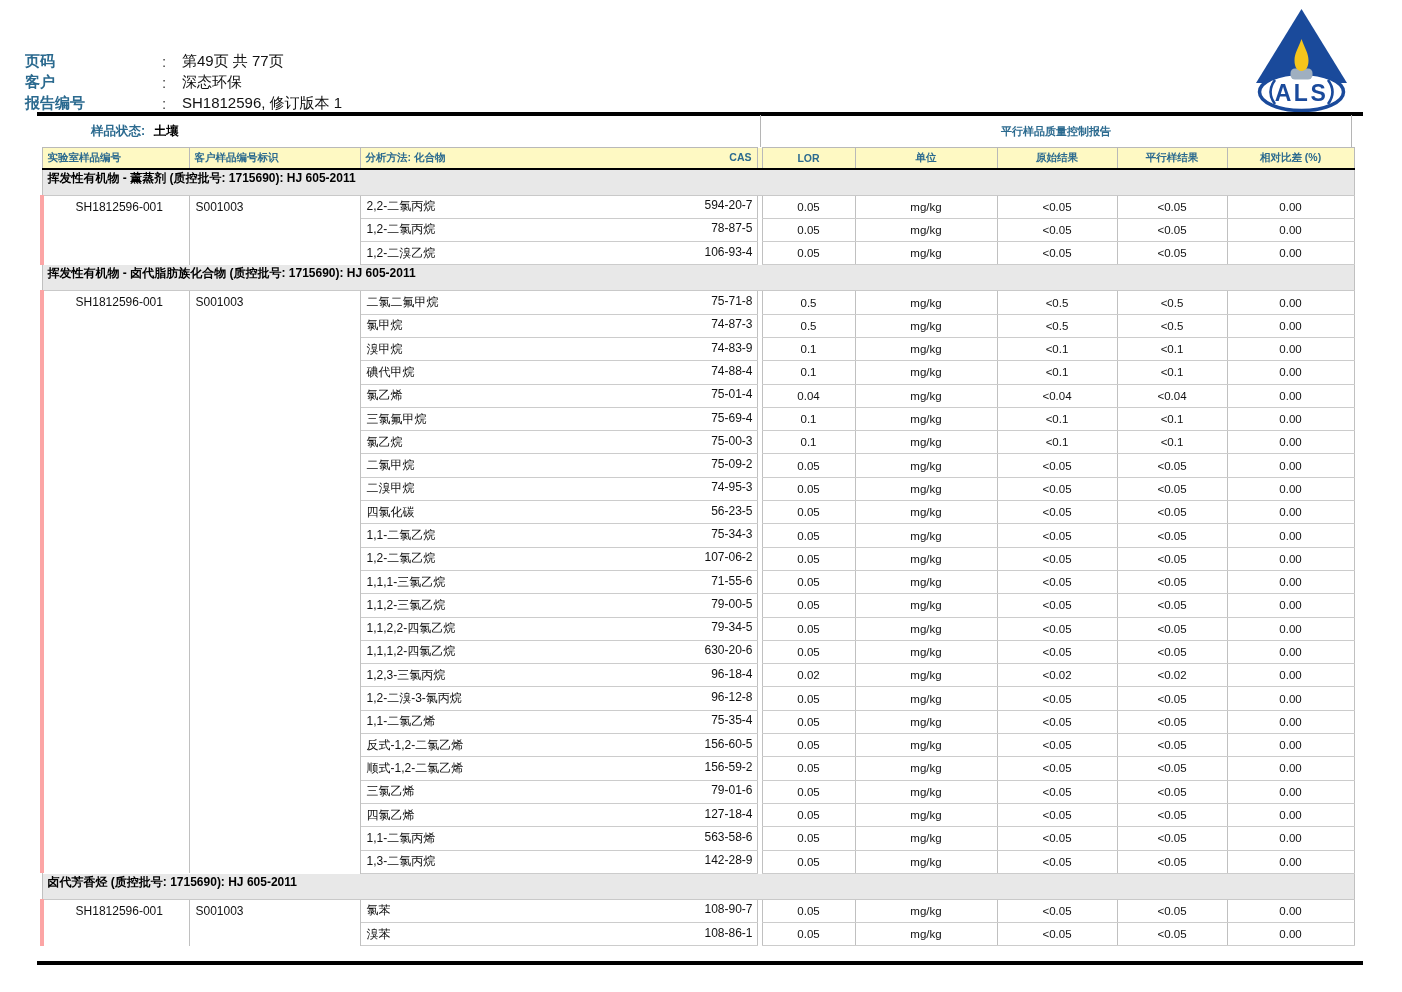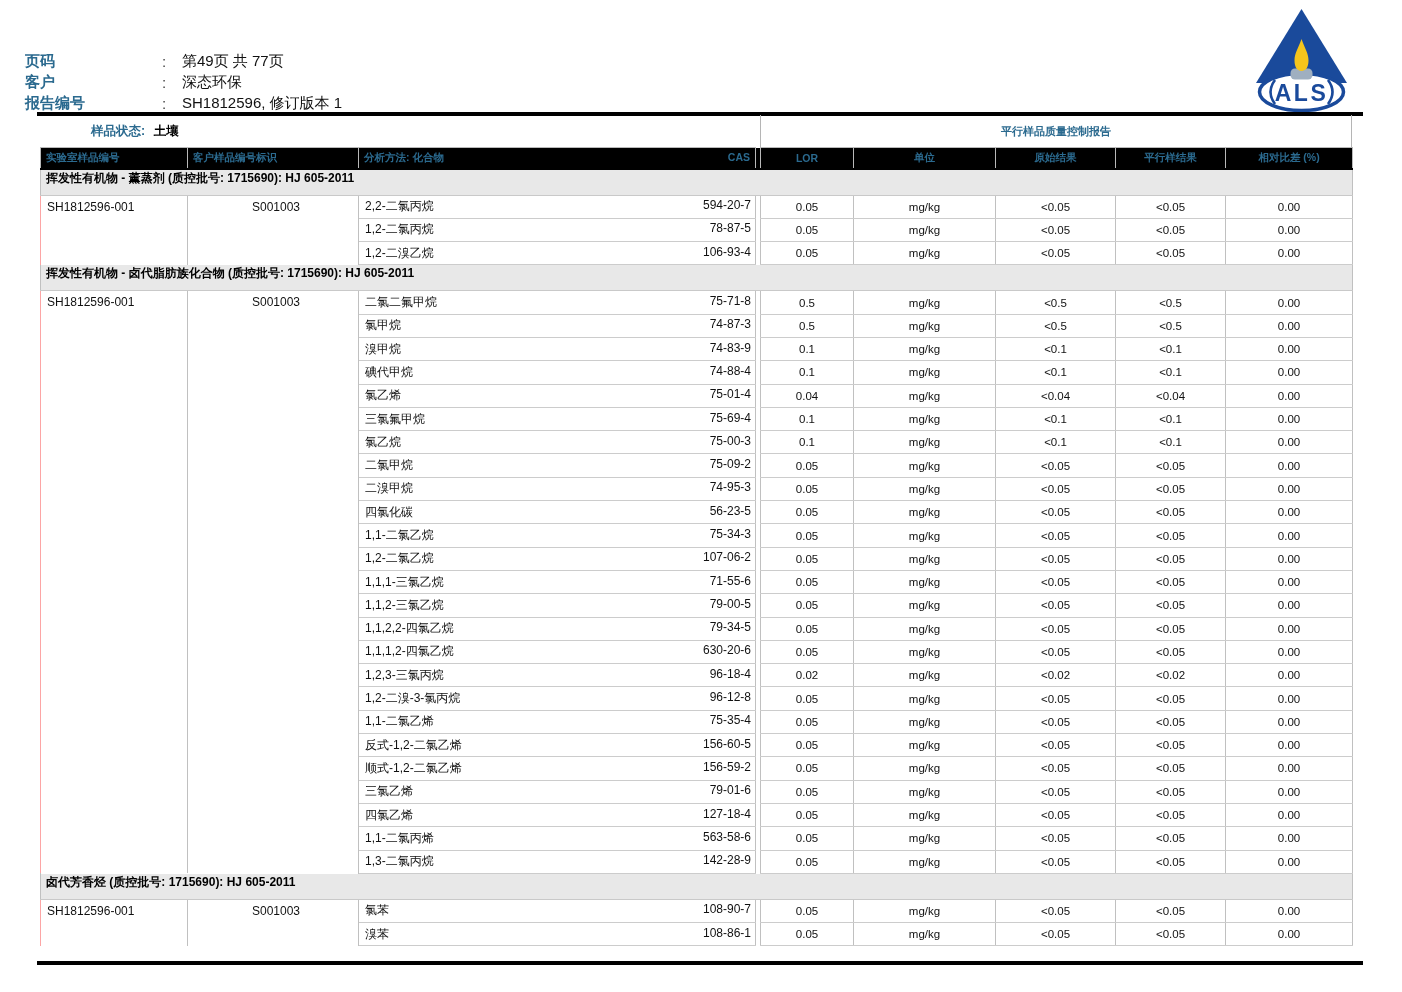--- a/index.html
+++ b/index.html
@@ -27,29 +27,29 @@
     border-left:1px solid #b5b5b5; border-right:1px solid #b5b5b5;
     display:flex; align-items:center; justify-content:center;
     color:#2b6a8f; font-weight:bold; font-size:11px;
   }
   
   table.results { position:absolute; left:40px; top:147px; width:1312px; border-collapse:collapse; table-layout:fixed; }
   table.results th, table.results td { box-sizing:border-box; overflow:hidden; white-space:nowrap; }
   thead th {
     border:1px solid #b9b9b9; border-bottom:2.5px solid #000;
     color:#2b6a8f; font-size:10.5px; font-weight:bold;
-    height:21px; padding:0 5px; text-align:left; background:#000000;
+    height:21px; padding:0 5px; text-align:left; background:#fef9c3;
   }
   thead th.spacer-h { border-left:none; border-right:none; border-top:none; padding:0; }
   thead th.c { text-align:center;margin-top:20px; }
   thead th .cas-h { float:right; }
   tbody td { font-size:12px; color:#111; height:23.3px; padding:0; border-bottom:1px solid #cccccc; vertical-align:middle; }
   td.id-cell { vertical-align:top; padding:4px 0 0 6px; border-bottom:none; font-size:12px; }
-  td.id1 { border-left:1px solid #fca5a5; border-right:1px solid #c0c0c0; }
-  td.id2 { border-right:1px solid #c0c0c0;text-align:center; }
+  td.id1 { border-left:4px solid #fca5a5; border-right:1px solid #c0c0c0;text-align:center; }
+  td.id2 { border-right:1px solid #c0c0c0; }
   td.compound-cell { padding:0 4px 0 6px; border-right:1px solid #c0c0c0; }
   td.compound-cell .cas { float:right; }
   td.spacer { border:none; background:#fff; padding:0; }
   td.num { text-align:center; border-left:1px solid #c0c0c0; border-right:1px solid #c0c0c0; font-size:11.5px; }
   tr.section-row td {
     background:#e8e8e8; font-weight:bold; font-size:12px; color:#000;
     height:20px; border-bottom:1px solid #c9c9c9; padding:0 0 8px 5px;
     border-left:1px solid #c0c0c0; border-right:1px solid #c0c0c0;
   }
 </style>

